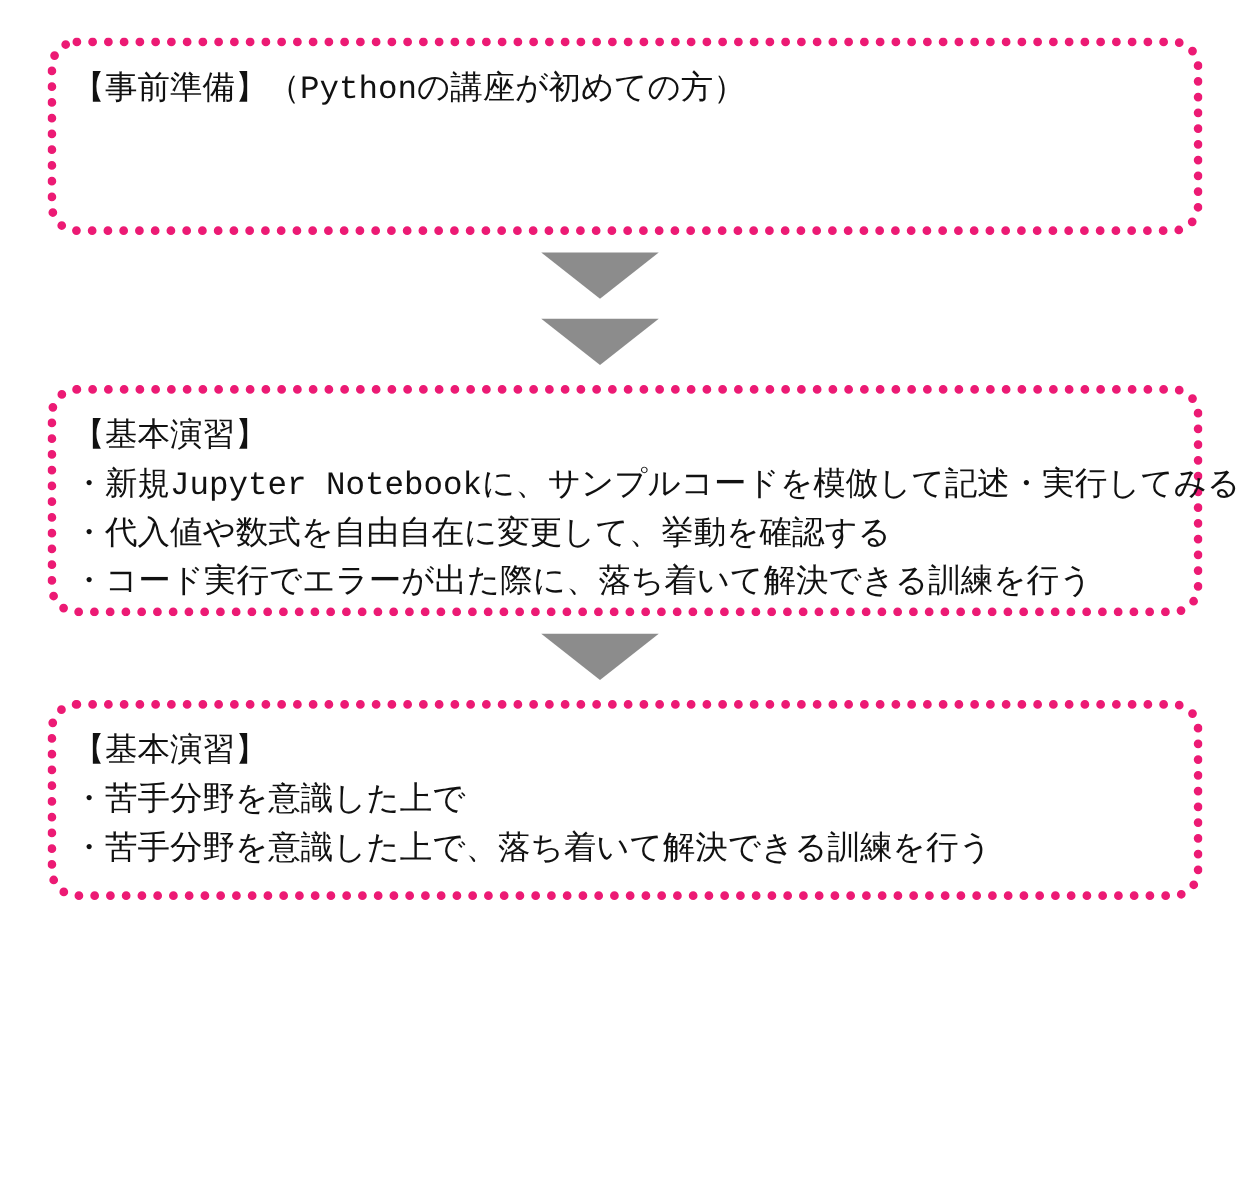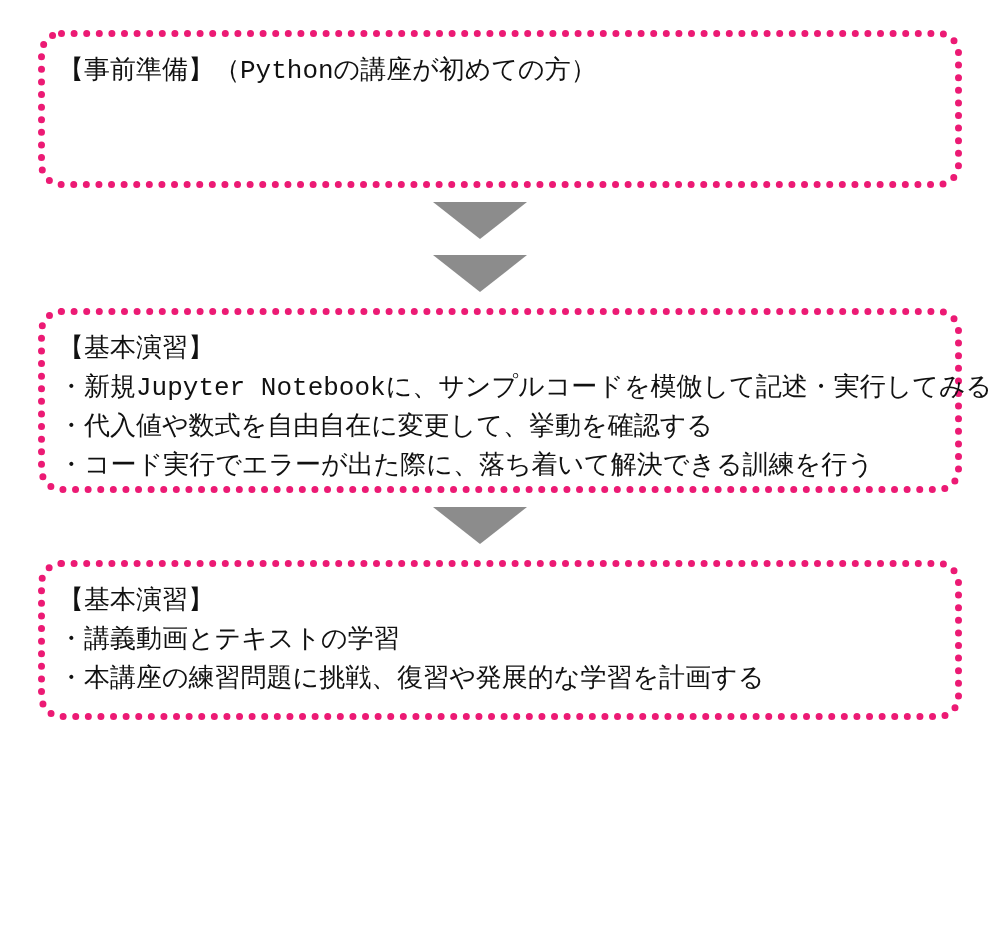--- a/index.html
+++ b/index.html
@@ -89,18 +89,18 @@
   </section>
 
   <div class="arrow-down"></div>
 
   <section class="flow-box h-160">
     <svg class="dotted-border" viewBox="0 0 924 160" aria-hidden="true">
       <rect x="3.5" y="3.5" width="917" height="153" rx="20" fill="none" stroke-width="7" stroke-linecap="round" stroke-dasharray="0 12.6" stroke="#EC1A74"></rect>
     </svg>
     <div class="box-content">
       <div class="box-title">【基本演習】</div>
-      <div class="box-line">・講義動画とテキストの学習</div>
-      <div class="box-line">・本講座の練習問題に挑戦、復習や発展的な学習を計画する</div>
+      <div class="box-line">・苦手分野を意識した上で</div>
+      <div class="box-line">・苦手分野を意識した上で、落ち着いて解決できる訓練を行う</div>
     </div>
   </section>
 
 </div>
 
 </body></html>

